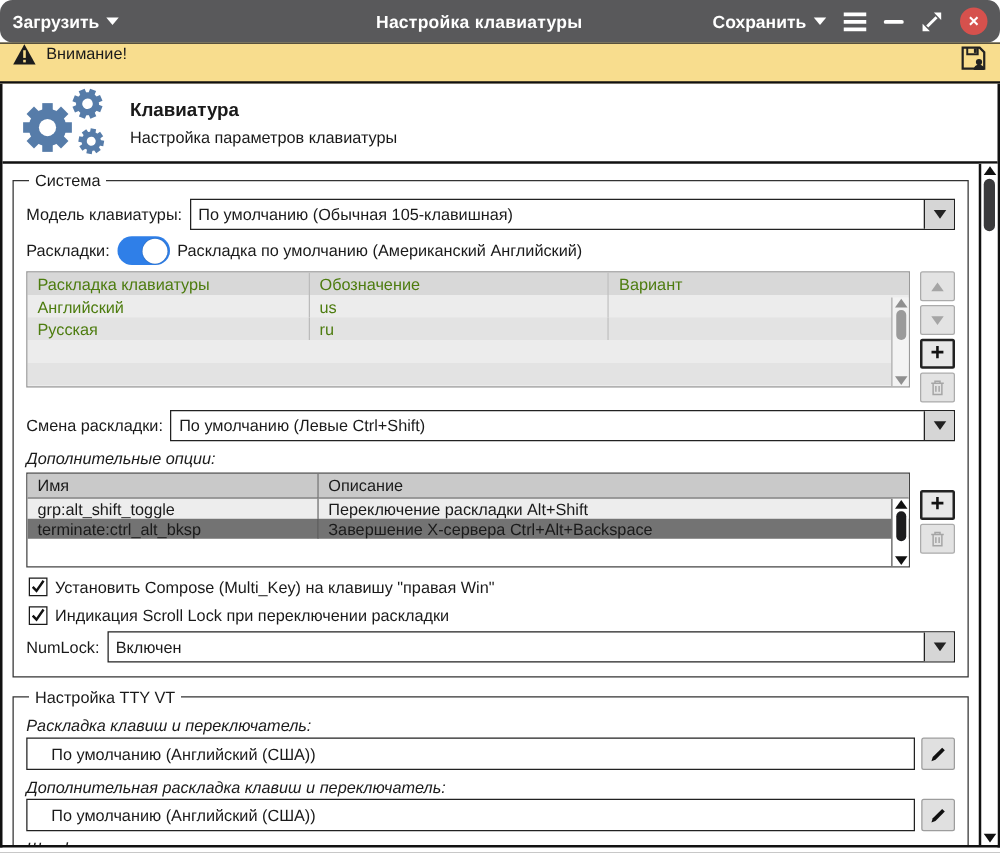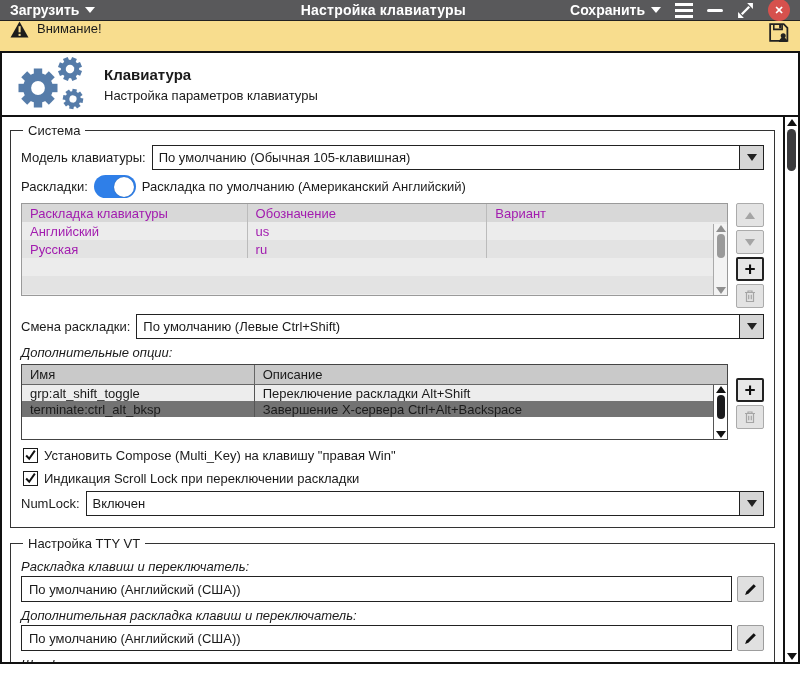--- a/index.html
+++ b/index.html
@@ -1,21 +1,21 @@
 <!DOCTYPE html>
 <html><head>
 <meta charset="utf-8">
 <style>
   * { box-sizing: border-box; margin: 0; padding: 0; }
   html,body { background:#9e9e9e; }
   body { font-family: "Liberation Sans", "DejaVu Sans", sans-serif; font-size:13px; color:#1a1a1a; }
   .window { width:800px; height:682px; background:#fff; position:relative; overflow:hidden; }
 
   
-  .titlebar { height:20px; background:#59595b; display:flex; align-items:center; padding:0 10px; color:#fff; }
+  .titlebar { height:34px; background:#59595b; display:flex; align-items:center; padding:0 10px; color:#fff;border-radius:10px; }
   .tb-left { flex:1; display:flex; }
   .tb-title { flex:2; text-align:center; font-size:14px; font-weight:600; letter-spacing:.2px; }
   .tb-right { flex:1; display:flex; justify-content:flex-end; gap:14px; }
   .tb-menu-btn { background:none; border:none; color:#fff; font-size:14px; font-weight:600; display:flex; align-items:center; gap:6px; cursor:pointer; font-family:inherit; }
   .caret { width:0; height:0; border-left:5px solid transparent; border-right:5px solid transparent; border-top:6px solid #fff; display:inline-block; }
   .tb-icon { background:none; border:none; cursor:pointer; display:flex; align-items:center; justify-content:center; padding:0; }
   .hamburger { display:block; width:18px; height:3px; background:#fff; position:relative; }
   .hamburger::before, .hamburger::after { content:""; position:absolute; left:0; width:18px; height:3px; background:#fff; }
   .hamburger::before { top:-6px; } .hamburger::after { top:6px; }
   .minus { display:block; width:16px; height:3px; background:#fff; border-radius:2px; }
@@ -59,21 +59,21 @@
   .toggle { width:42px; height:23px; border-radius:12px; background:#2f7fe8; position:relative; display:inline-block; cursor:pointer; flex:0 0 auto; }
   .toggle .knob { position:absolute; top:1.5px; right:2px; width:20px; height:20px; border-radius:50%; background:#fff; box-shadow:0 0 1px rgba(0,0,0,.4); }
 
   
   .table-wrap { display:flex; margin:4px 10px 6px 10px; gap:8px; align-items:flex-start; }
   .dtable { flex:1; position:relative; border:1px solid #555; display:flex; flex-direction:column; overflow:hidden; }
   .dtable .trow { display:flex; }
   .dtable .cell { padding:1px 8px; overflow:hidden; white-space:nowrap; border-right:1px solid #bbb; display:flex; align-items:center; }
   .dtable .cell:last-child { border-right:none; }
 
-  .dtable.t1 { height:93px; background:#e9e9e9; border-color:#9a9a9a; color:#a21caf; }
+  .dtable.t1 { height:93px; background:#e9e9e9; border-color:#9a9a9a; color:#4d7c0f; }
   .dtable.t1 .thead .cell { background:#d8d8d8; height:20px; }
   .dtable.t1 .trow .cell { height:18px; }
   .dtable.t1 .r0 .cell { background:#ececec; }
   .dtable.t1 .r1 .cell { background:#e3e3e3; }
   .dtable.t1 .filler { flex:1; background:repeating-linear-gradient(to bottom,#ececec 0 18px,#e3e3e3 18px 36px); }
   .t1 .c0 { width:32%; } .t1 .c1 { width:34%; } .t1 .c2 { flex:1; }
 
   .dtable.t2 { height:76px; background:#fff; border-color:#444; }
   .dtable.t2 .thead .cell { background:#c9c9c9; height:20px; border-right-color:#666; border-bottom:1px solid #666; }
   .dtable.t2 .trow.data .cell { height:16px; border-right-color:#555; }
@@ -94,21 +94,21 @@
   .sq-btn { width:28px; height:24px; background:#e3e3e3; border:1px solid #ababab; border-radius:2px; display:flex; align-items:center; justify-content:center; color:#a5a5a5; cursor:pointer; font-family:inherit; }
   .sq-btn.active { border:2px solid #222; color:#111; background:#e7e7e7; }
   .sq-btn .plus { font-size:19px; font-weight:bold; line-height:1; margin-top:-2px; }
 
   
   .row.check { margin:8px 10px 4px 12px; cursor:pointer; }
   .checkbox { width:15px; height:15px; border:1.6px solid #1a1a1a; background:#fff; display:inline-flex; align-items:center; justify-content:center; flex:0 0 auto; }
 
   
   .field-row { margin:1px 10px 6px 10px; gap:5px; }
-  .textfield { flex:1; height:26px; border:1px solid #222; background:#fff; display:flex; align-items:center; padding:0 7px; font-size:13px; cursor:text;text-align:right; }
+  .textfield { flex:1; height:26px; border:1px solid #222; background:#fff; display:flex; align-items:center; padding:0 19px; font-size:13px; cursor:text;text-align:right; }
   .edit-btn { width:27px; height:26px; background:#e0e0e0; border:1px solid #9d9d9d; border-radius:2px; display:flex; align-items:center; justify-content:center; cursor:pointer; }
 </style>
 </head>
 <body>
 
 <div class="window">
 
   <div class="titlebar">
     <div class="tb-left">
       <button class="tb-menu-btn">

